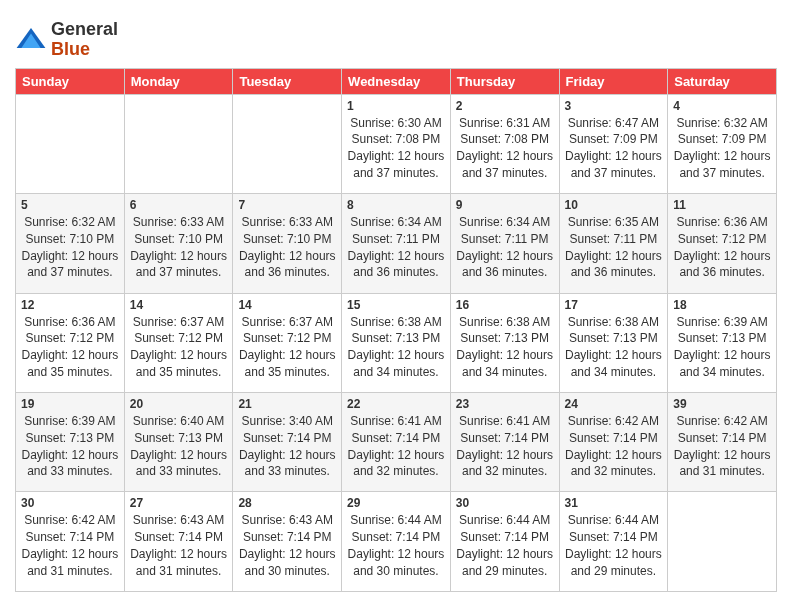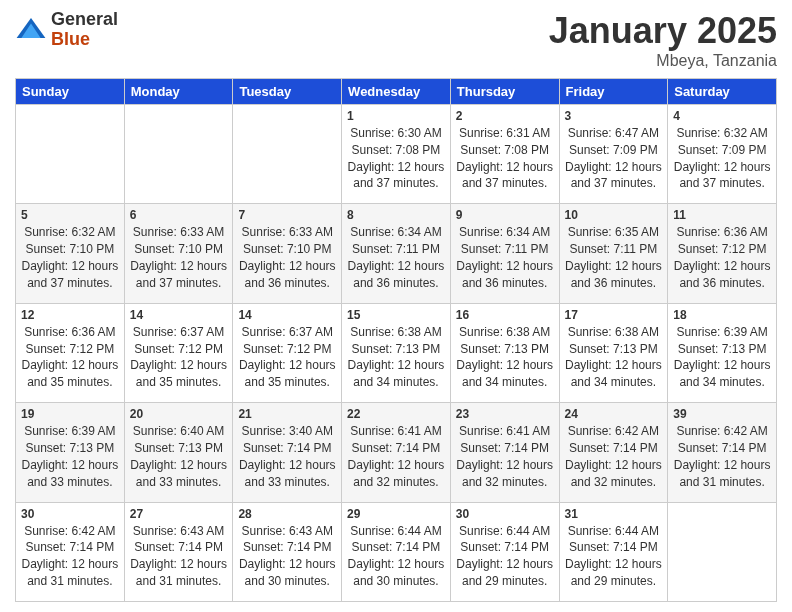--- a/index.html
+++ b/index.html
@@ -6,21 +6,21 @@
     body {
       font-family: Arial, sans-serif;
       background: #fff;
       width: 792px;
       height: 612px;
       overflow: hidden;
     }
     .page {
       width: 792px;
       height: 612px;
-      padding: 10px 15px;
+      padding: 20px 15px;
       display: flex;
       flex-direction: column;
     }
     .header {
       display: flex;
       justify-content: space-between;
       align-items: flex-start;
       margin-bottom: 8px;
     }
     .logo {
@@ -97,42 +97,38 @@
     .empty-cell {
       background: #f9f9f9;
     }
     tr:nth-child(even) td {
       background-color: #f5f5f5;
     }
     tr:nth-child(odd) td {
       background-color: #ffffff;
     }
     .calendar-table thead tr th {
-      background-color: #1d4ed8;
+      background-color: #ef4444;
     }
   </style>
 </head>
 <body>
 
 <div class="page">
   <div class="header">
     <div class="logo">
       <svg class="logo-icon" viewBox="0 0 40 40">
         <polygon points="20,5 38,30 2,30" fill="#1565c0"></polygon>
         <polygon points="20,12 32,30 8,30" fill="#42a5f5"></polygon>
       </svg>
       <div class="logo-text">
         <span class="logo-general">General</span>
         <span class="logo-blue">Blue</span>
       </div>
     </div>
-    <div class="title-section">
-      <div class="month-title">January 2025</div>
-      <div class="location">Mbeya, Tanzania</div>
-    </div>
   </div>
 
   <table class="calendar-table">
     <thead>
       <tr>
       <th>Sunday</th>
           <th>Monday</th>
           <th>Tuesday</th>
           <th>Wednesday</th>
           <th>Thursday</th>

